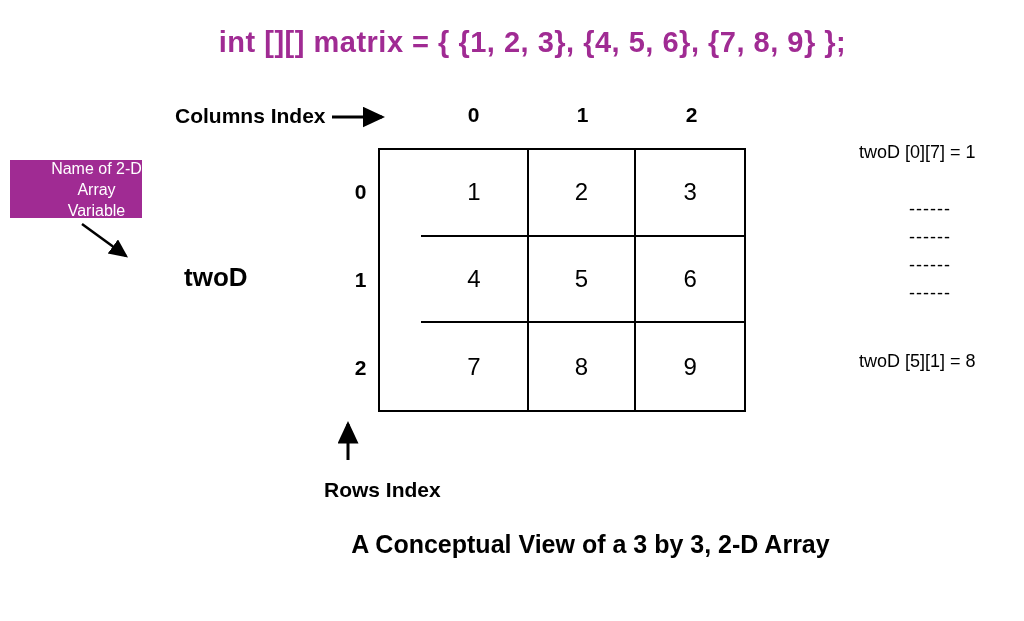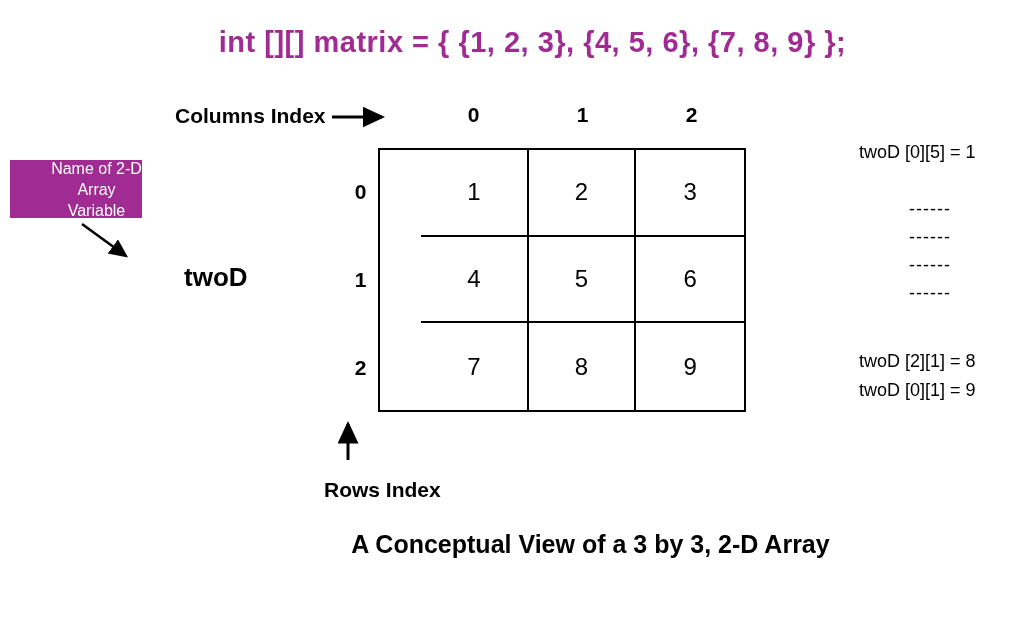--- a/index.html
+++ b/index.html
@@ -134,31 +134,30 @@
 </div>
 
 <div class="abs var-box">
   <span>Name of 2-D</span>
   <span>Array Variable</span>
 </div>
 
 <div class="abs var-name">twoD</div>
 
 <div class="abs side-notes">
-  <div class="note">twoD [0][5] = 1</div>
+  <div class="note">twoD [0][7] = 1</div>
   <div class="gap-sm"></div>
   <div class="dash-block">
     <div>------</div>
     <div>------</div>
     <div>------</div>
     <div>------</div>
   </div>
   <div class="gap-md"></div>
-  <div class="note">twoD [2][1] = 8</div>
-  <div class="note">twoD [0][1] = 9</div>
+  <div class="note">twoD [5][1] = 8</div>
 </div>
 
 <div class="abs rows-index-label">Rows Index</div>
 
 <div class="abs caption">A Conceptual View of a 3 by 3, 2-D Array</div>
 
 <svg class="overlay" viewBox="0 0 1024 621" xmlns="http://www.w3.org/2000/svg">
   <defs>
     <marker id="ah" markerWidth="9" markerHeight="8" refX="6.5" refY="3.5" orient="auto">
       <polygon points="0 0, 7.5 3.5, 0 7" fill="#000"></polygon>

